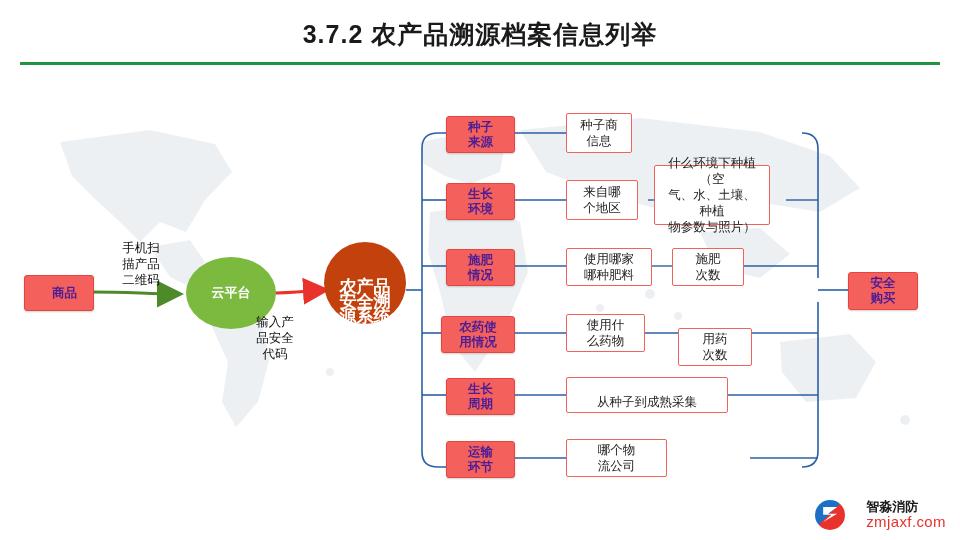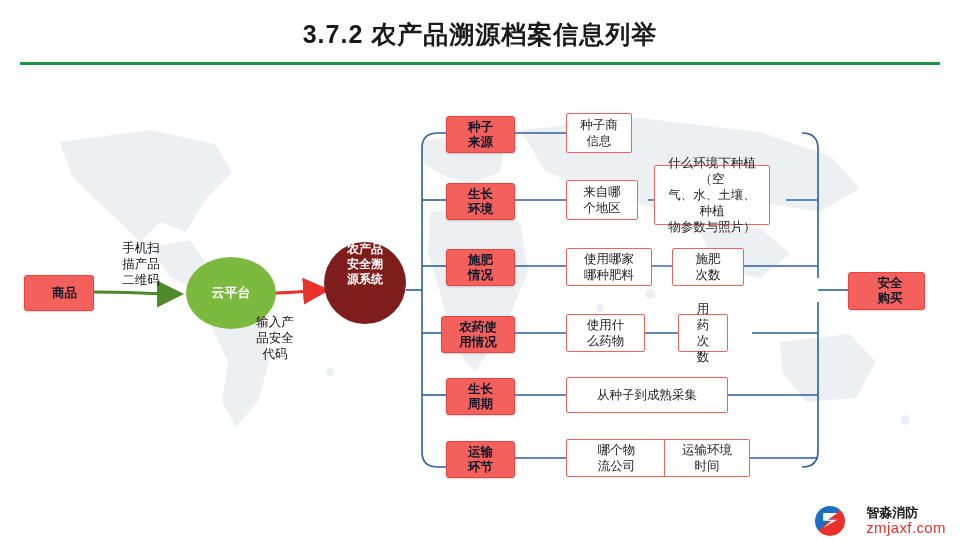--- a/index.html
+++ b/index.html
@@ -18,50 +18,50 @@
   
   .bg-map{
     position:absolute;left:0;top:72px;width:960px;height:430px;
     overflow:hidden;
   }
   .bg-map svg{position:absolute;left:0;top:0;opacity:.55;}
 
   
   .redbox{
     position:absolute;background:#f4615c;border:1px solid #e8443f;border-radius:3px;
-    color:#0f172a;font-weight:bold;font-size:12.5px;line-height:15px;
+    color:#4c1d95;font-weight:bold;font-size:12.5px;line-height:15px;
     display:flex;align-items:center;justify-content:center;text-align:center;
     box-shadow:0 1px 2px rgba(0,0,0,.18);
   }
   .whitebox{
     position:absolute;background:#ffffff;border:1px solid #f0625c;border-radius:2px;
     color:#222;font-size:12.5px;line-height:16px;
     display:flex;align-items:center;justify-content:center;text-align:center;
     padding:2px 12px;box-sizing:border-box;
   }
   .greenoval{
     position:absolute;background:#7cb93f;border-radius:50%;
     color:#ffffff;font-size:13px;font-weight:bold;
     display:flex;align-items:center;justify-content:center;text-align:center;
   }
   .redcircle{
-    position:absolute;background:#7f1d1d;border-radius:50%;
-    color:#ffffff;font-size:12px;font-weight:bold;line-height:15px;
-    display:flex;align-items:flex-start;justify-content:center;text-align:center;
+    position:absolute;background:#c2410c;border-radius:50%;
+    color:#ffffff;font-size:17px;font-weight:bold;line-height:15px;
+    display:flex;align-items:flex-end;justify-content:center;text-align:center;
   }
   .plaintext{
     position:absolute;color:#111;font-size:12.5px;line-height:16px;text-align:center;
   }
 
   
   #links{position:absolute;left:0;top:0;width:960px;height:540px;}
 
   
   .logo{
-    position:absolute;right:14px;bottom:4px;display:flex;gap:21px;
+    position:absolute;right:14px;bottom:10px;display:flex;gap:21px;
   }
   .logo-mark{
     width:30px;height:30px;border-radius:50%;
     background:linear-gradient(135deg,#1b6fc4 0%,#1b6fc4 48%,#e8322b 48%,#e8322b 100%);
     position:relative;
   }
   .logo-mark:after{
     content:"";position:absolute;left:8px;top:7px;width:14px;height:15px;
     background:#ffffff;
     clip-path:polygon(0 0,100% 0,35% 45%,100% 45%,0 100%,60% 52%,0 52%);
@@ -222,39 +222,35 @@
   </div>
   <div class="whitebox" style="left:672px;top:248px;width:72px;height:38px;">
     <span style="white-space:pre-line;">施肥
 次数</span>
   </div>
 
   <div class="whitebox" style="left:566px;top:314px;width:79px;height:38px;text-align:center;">
     <span style="white-space:pre-line;">使用什
 么药物</span>
   </div>
-  <div class="whitebox" style="left:678px;top:314px;width:50px;height:38px;justify-content:center;">
+  <div class="whitebox" style="left:678px;top:328px;width:74px;height:38px;justify-content:center;">
     <span style="white-space:pre-line;">用药
 次数</span>
   </div>
 
-  <div class="whitebox" style="left:566px;top:377px;width:162px;height:36px;">
+  <div class="whitebox" style="left:566px;top:377px;width:162px;height:36px;align-items:flex-end;">
     <span style="white-space:pre-line;">从种子到成熟采集</span>
   </div>
 
   <div class="whitebox" style="left:566px;top:439px;width:101px;height:38px;">
     <span style="white-space:pre-line;">哪个物
 流公司</span>
   </div>
-  <div class="whitebox" style="left:664px;top:439px;width:86px;height:38px;">
-    <span style="white-space:pre-line;">运输环境
-时间</span>
-  </div>
-
-  <div class="redbox" style="left:848px;top:272px;width:68px;height:36px;padding-left:7px;">
+
+  <div class="redbox" style="left:848px;top:272px;width:68px;height:36px;">
     <span style="white-space:pre-line;">安全
 购买</span>
   </div>
 
   <div class="logo">
     <div class="logo-mark"></div>
     <div class="logo-text">
       <span class="logo-main">智淼消防</span>
       <span class="logo-sub">zmjaxf.com</span>
     </div>

